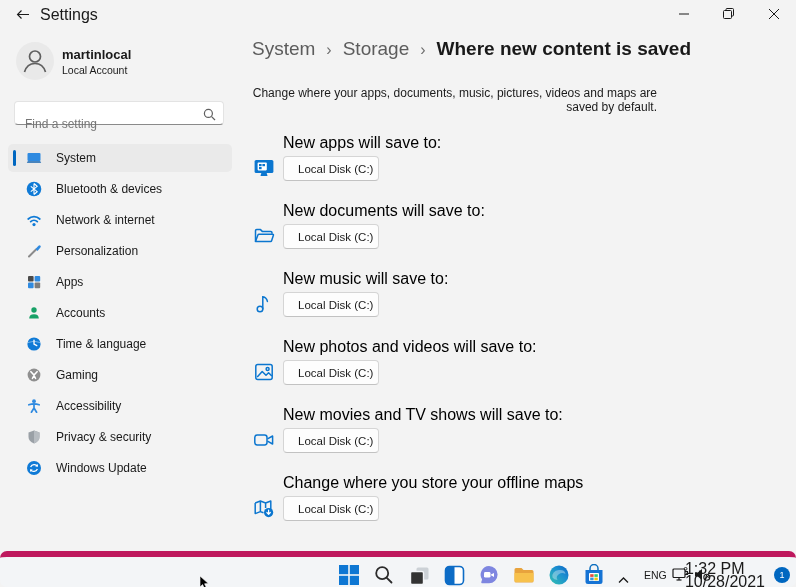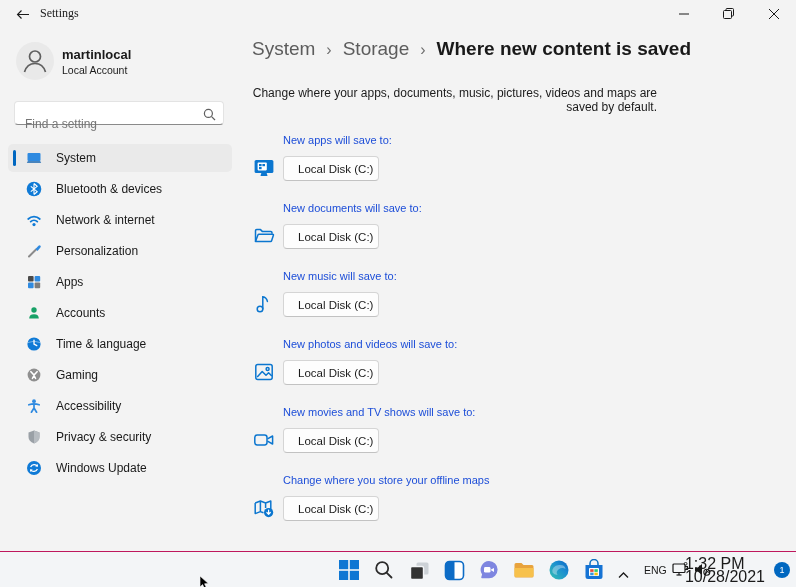--- a/index.html
+++ b/index.html
@@ -8,21 +8,21 @@
     position:relative; overflow:hidden;
     background:#f3f3f3;
     font-family:"Liberation Sans", sans-serif;
     color:#1a1a1a;
     -webkit-font-smoothing:antialiased;
   }
   
   .titlebar { position:absolute; top:0; left:0; right:0; height:28px; }
   .back-btn { position:absolute; left:10px; top:2px; width:26px; height:24px;
     display:flex; align-items:center; justify-content:center; font-size:14px; color:#1a1a1a; cursor:default; }
-  .win-title { position:absolute; left:40px; top:6px; font-size:12px; color:#1a1a1a;font-family:Liberation Serif, serif; }
+  .win-title { position:absolute; left:40px; top:6px; font-size:16px; color:#1a1a1a; }
   .win-controls { position:absolute; right:0; top:0; display:flex; }
   .win-ctl { width:45px; height:27px; display:flex; align-items:center; justify-content:center; }
   
   .avatar { position:absolute; left:16px; top:42px; width:38px; height:38px; border-radius:50%;
     background:#e9e9e9; display:flex; align-items:center; justify-content:center; }
   .user-name { position:absolute; left:62px; top:47px; font-size:13px; font-weight:bold; }
   .user-type { position:absolute; left:62px; top:64px; font-size:10.5px; }
   .searchbox { position:absolute; left:14px; top:101px; width:210px; height:24px;
     background:#ffffff; border:1px solid #e3e3e3; border-bottom:1px solid #8a8a8a; border-radius:4px; }
   .searchbox input { position:absolute; left:0; top:0; width:178px; height:22px; border:none; outline:none;
@@ -34,28 +34,28 @@
   .nav-accent { position:absolute; left:5px; top:6px; width:3px; height:16px; border-radius:2px; background:#0067c0; }
   .nav-icon { margin-left:18px; width:16px; height:16px; display:flex; align-items:center; justify-content:center; }
   .nav-label { margin-left:14px; font-size:12px; color:#191919; }
   
   .breadcrumb { position:absolute; left:252px; top:38px; font-size:19px; display:flex; align-items:baseline; white-space:nowrap; }
   .crumb { color:#5c5c5c; }
   .crumb-sep { color:#6f6f6f; font-size:16px; margin:0 11px; }
   .crumb-current { color:#191919; font-weight:600; }
   .page-desc { position:absolute; left:252px; top:86px; width:405px; font-size:12px; line-height:14px; color:#1b1b1b;text-align:right; }
   .section { position:absolute; left:252px; width:420px; height:50px; }
-  .sec-label { position:absolute; left:31px; top:0; font-size:11px; color:#1d4ed8; white-space:nowrap; }
+  .sec-label { position:absolute; left:31px; top:0; font-size:16px; color:#000000; white-space:nowrap; }
   .sec-icon { position:absolute; left:1px; top:23px; width:22px; height:22px; }
   .dropdown { position:absolute; left:31px; top:22px; width:96px; height:25px;
     background:#fdfdfd; border:1px solid #d5d5d5; border-bottom-color:#c2c2c2; border-radius:4px;
     display:flex; align-items:center; justify-content:space-between; padding:0 14px; cursor:default; }
   .dd-value { font-size:11.5px; color:#1a1a1a; white-space:nowrap; }
   
-  .taskbar { position:absolute; left:0; right:0; top:551px; height:36px; background:#f3f5f7; border-top:1px solid #be185d; }
+  .taskbar { position:absolute; left:0; right:0; top:551px; height:36px; background:#f3f5f7; border-top:6px solid #be185d;border-radius:7px; }
   .tb-icons { position:absolute; left:337px; top:0; height:36px; display:flex; align-items:center; gap:11px; }
   .tb-icon { width:24px; height:24px; display:flex; align-items:center; justify-content:center; }
   .tray-chevron { position:absolute; left:618px; top:13px; }
   .tray-lang { position:absolute; left:644px; top:12px; font-size:10.5px; color:#1a1a1a; }
   .tray-net { position:absolute; left:672px; top:10px; }
   .tray-vol { position:absolute; left:694px; top:10px; }
   .tray-clock { position:absolute; right:31px; top:5px; text-align:left; font-size:16px; line-height:13px; color:#1a1a1a; }
   .tray-badge { position:absolute; right:6px; top:10px; width:16px; height:16px; border-radius:50%;
     background:#0067c0; color:#fff; font-size:9px; display:flex; align-items:center; justify-content:center; }
   .cursor { position:absolute; left:200px; top:576px; }

